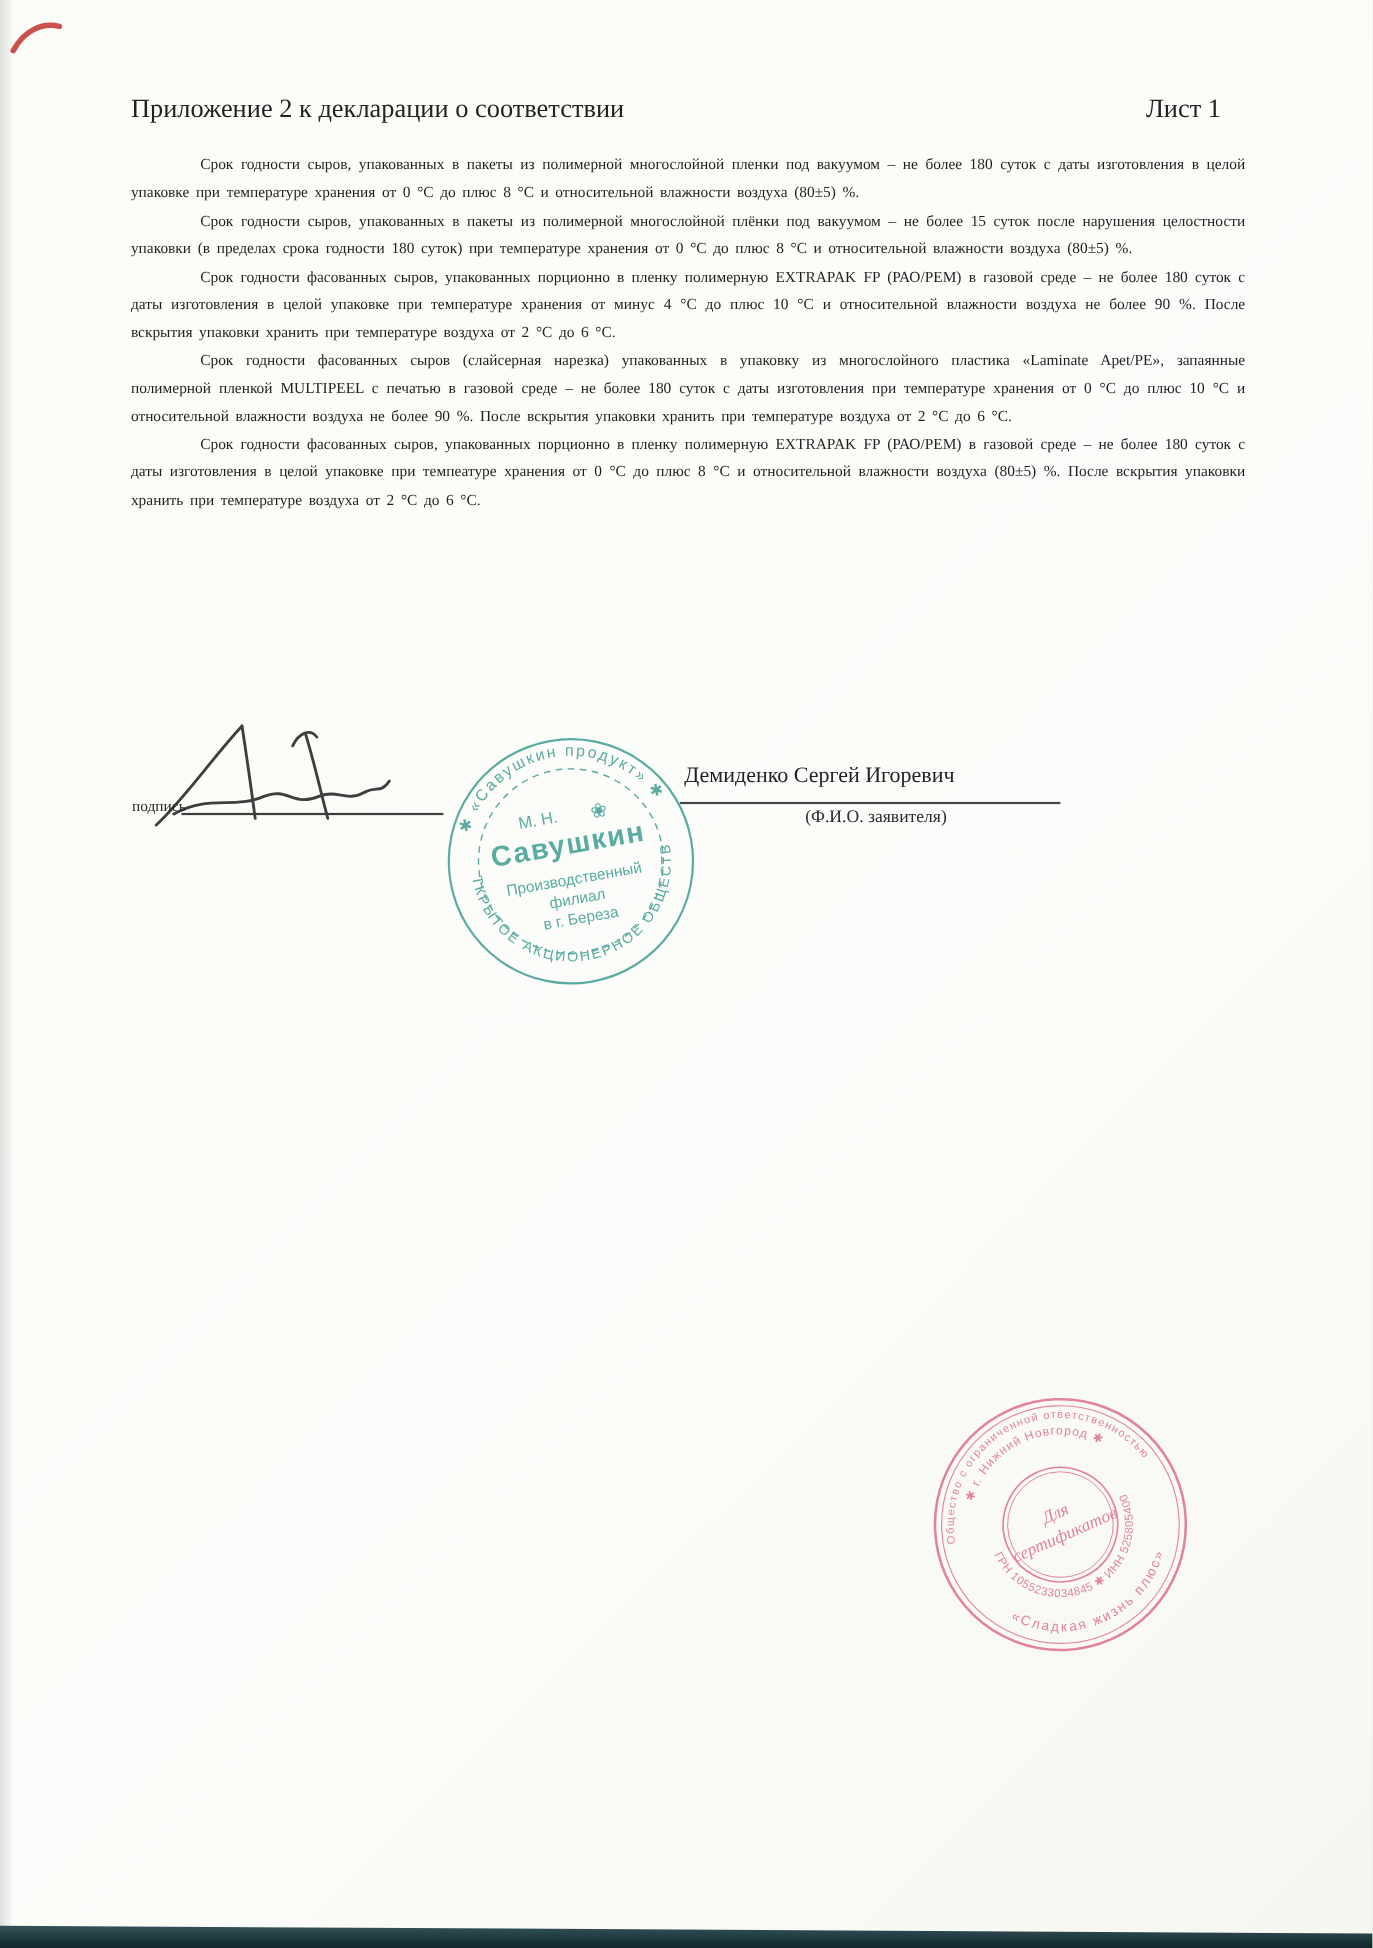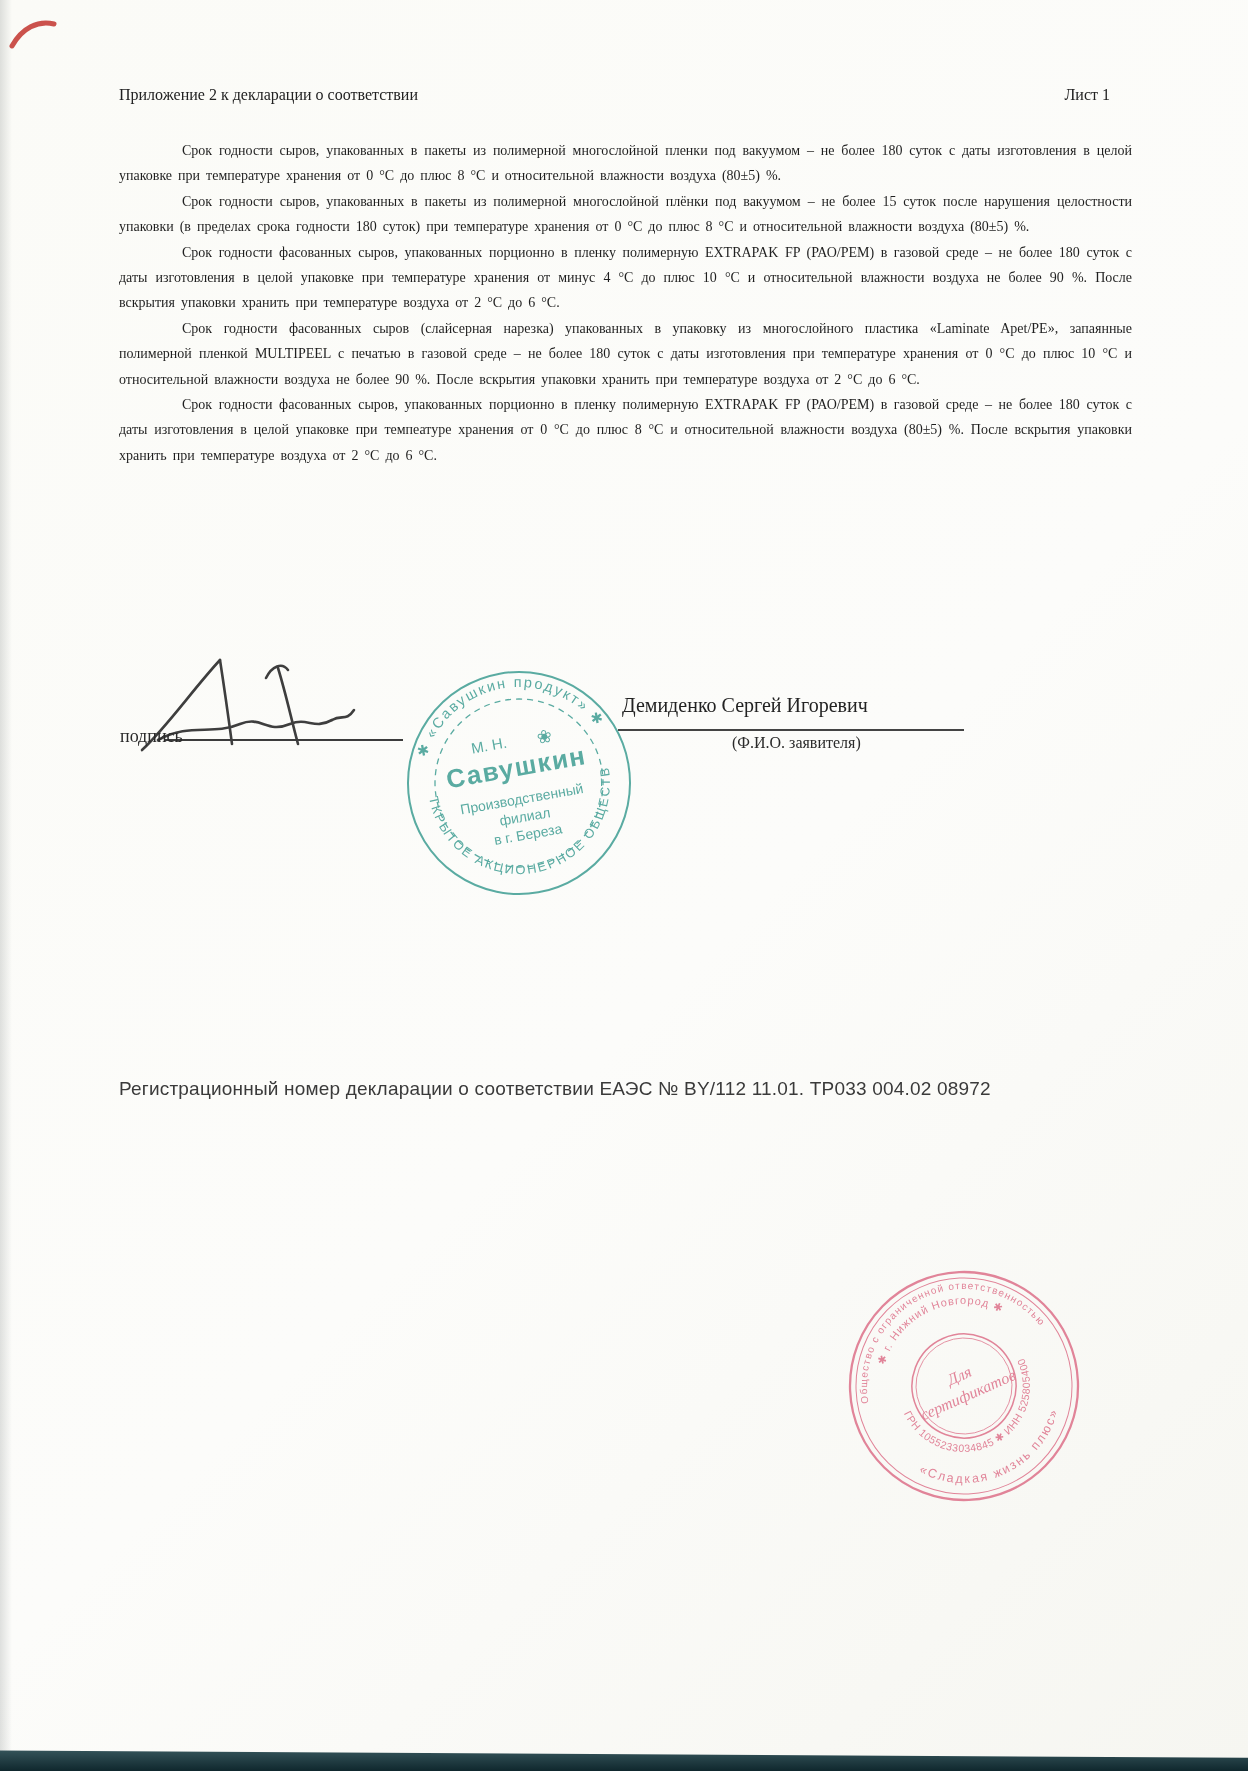--- a/index.html
+++ b/index.html
@@ -14,30 +14,30 @@
   }
   .edge-bottom {
     position:absolute; left:0; bottom:0; width:100%; height:24px;
     background:linear-gradient(to bottom,#35555a,#102press 0%);
     background:linear-gradient(to bottom,#3a5a60,#0f272d);
     clip-path:polygon(0 15%, 100% 45%, 100% 100%, 0 100%);
   }
   .header {
     position:absolute; left:119px; top:86px; width:1013px;
     display:flex; justify-content:space-between;
-    font-size:16px; color:#222;
+    font-size:24px; color:#222;
   }
   .header .right { padding-right:22px; }
   .body-text { position:absolute; left:119px; top:138px; width:1013px; }
   .body-text p {
     margin:0; text-align:justify; text-indent:63px;
     font-size:14px; line-height:25.4px; color:#1f1f1f;
     word-spacing:2.5px;
   }
-  .sig-label { position:absolute; left:120px; top:726px; font-size:18px; color:#2a2a2a; }
+  .sig-label { position:absolute; left:120px; top:726px; font-size:14px; color:#2a2a2a; }
   .sig-line { position:absolute; left:165px; top:739px; width:238px; height:2px; background:#3c3c3c; }
   .signature-svg { position:absolute; left:128px; top:652px; }
   .applicant-name { position:absolute; left:622px; top:694px; font-size:20px; color:#222; }
   .name-line { position:absolute; left:618px; top:729px; width:346px; height:1.5px; background:#444; }
   .applicant-caption { position:absolute; left:700px; top:734px; font-size:16px; color:#2a2a2a;margin-left:32px; }
   .stamp-green { position:absolute; left:400px; top:664px; opacity:0.88; }
   .stamp-green text { font-family:"Liberation Sans", sans-serif; fill:#44a096; }
   .stamp-green .ring { font-size:14.5px; letter-spacing:2px; }
   .stamp-green .logo { font-size:26px; font-weight:bold; letter-spacing:1.5px; }
   .stamp-green .small { font-size:14px; }
@@ -112,21 +112,20 @@
       <text class="small" x="119" y="158" text-anchor="middle">филиал</text>
       <text class="small" x="119" y="176" text-anchor="middle">в г. Береза</text>
     </g>
   </svg>
 
   <span class="applicant-name">Демиденко Сергей Игоревич</span>
   <div class="name-line"></div>
   <span class="applicant-caption">(Ф.И.О. заявителя)</span>
 
   <div class="registration">
-    <p>Регистрационный номер декларации о соответствии  ЕАЭС № BY/112 11.01. ТР033 004.02 08972</p>
   </div>
 
   <svg class="stamp-pink" width="245" height="245" viewBox="0 0 245 245">
     <g transform="rotate(-24 122 122)">
       <circle cx="122" cy="122" r="114" fill="none" stroke="#dd7089" stroke-width="2.3"></circle>
       <circle cx="122" cy="122" r="108" fill="none" stroke="#dd7089" stroke-width="1"></circle>
       <circle cx="122" cy="122" r="52" fill="none" stroke="#dd7089" stroke-width="1.5"></circle>
       <circle cx="122" cy="122" r="48" fill="none" stroke="#dd7089" stroke-width="0.8"></circle>
       <defs>
         <path id="pT1" d="M 25,122 A 97,97 0 0 1 219,122"></path>

